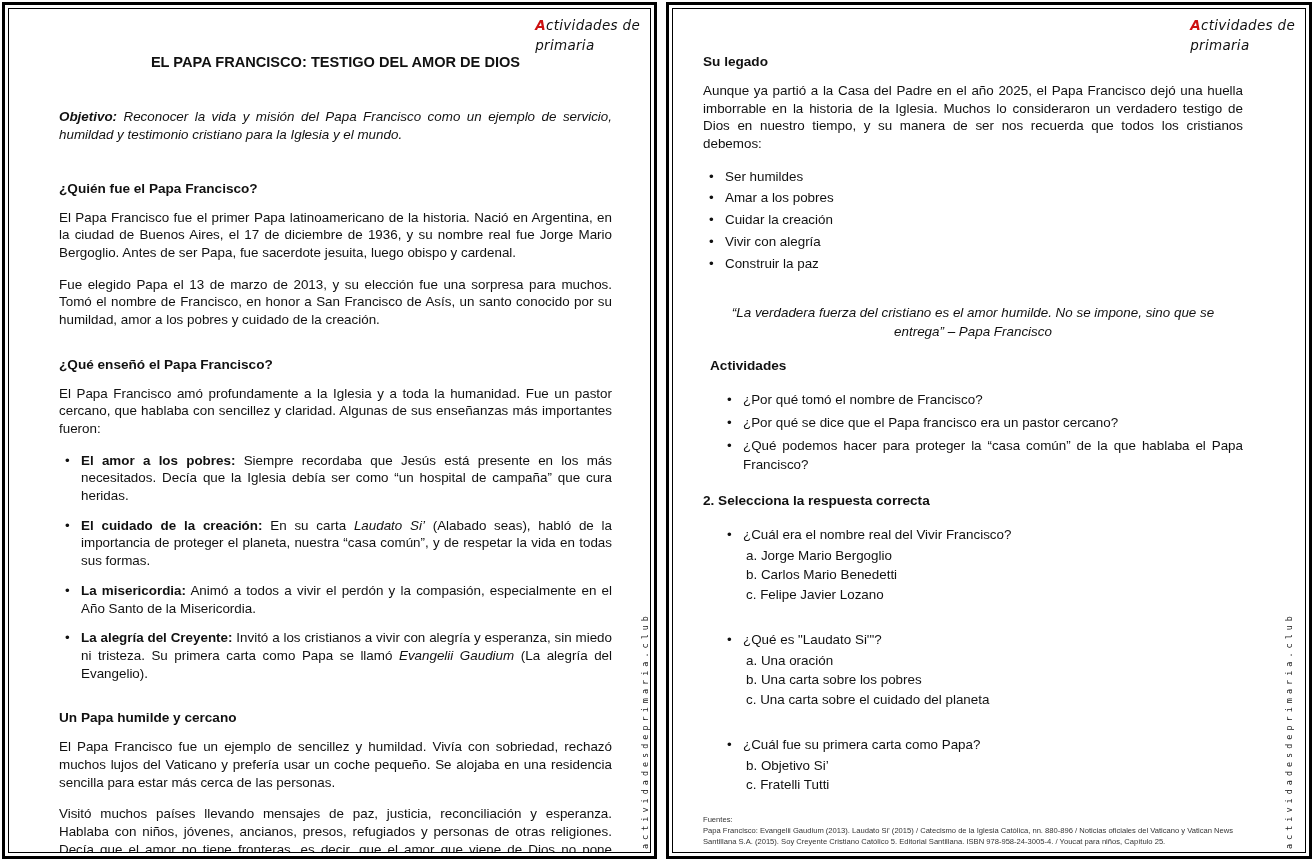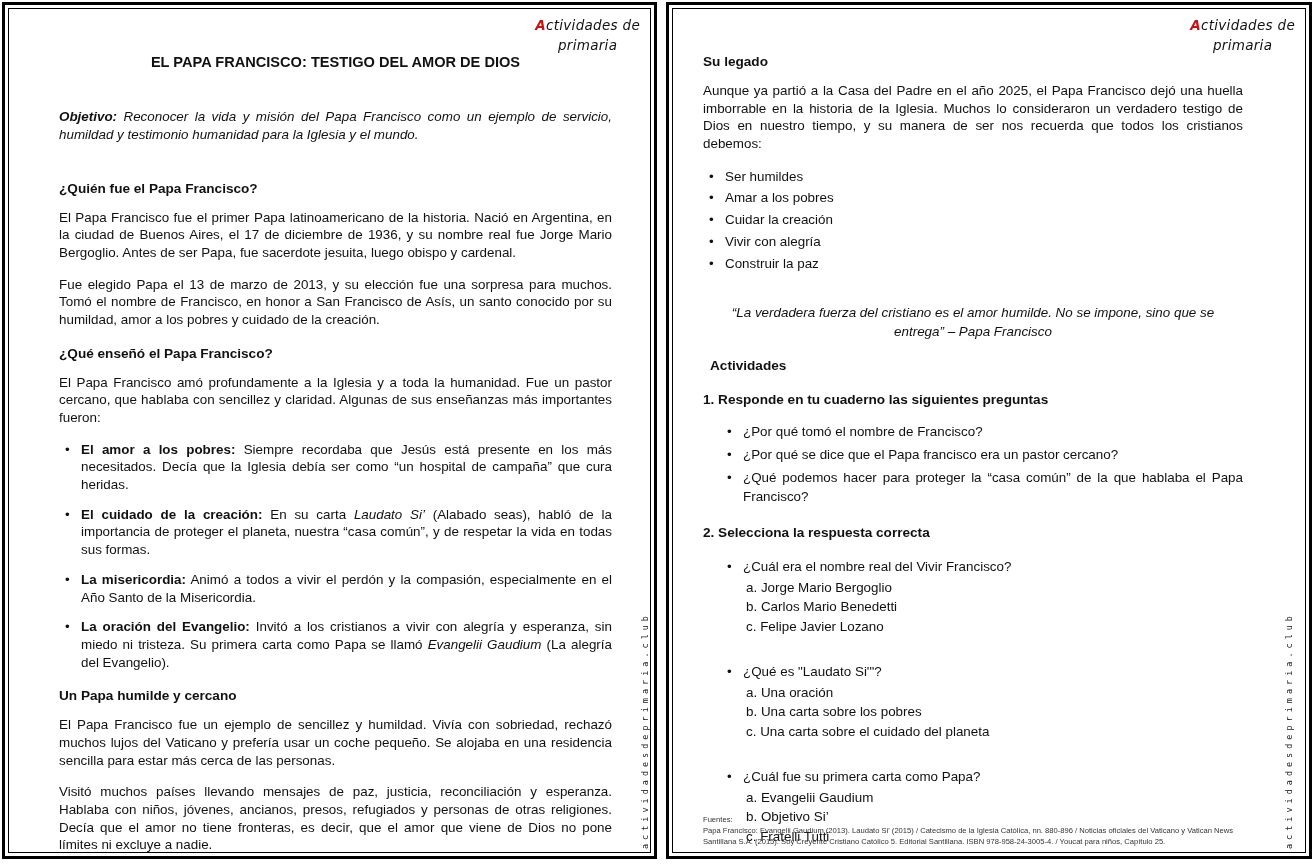--- a/index.html
+++ b/index.html
@@ -24,21 +24,21 @@
     height: calc(100% - 6px);
     position: relative;
     overflow: hidden;
   }
   
   .brand {
     position: absolute; top: 6px; right: 10px;
     font-family: "DejaVu Sans", sans-serif;
     font-style: italic;
     font-size: 13.5px; line-height: 1.5;
-    text-align: center; color: #111;
+    text-align: left; color: #111;
     letter-spacing: 0.3px;
   }
   .brand .red { font-weight: bold; }
   
   .watermark {
     position: absolute; bottom: 3px;
     writing-mode: vertical-rl;
     transform: rotate(180deg);
     font-family: "DejaVu Sans Mono", monospace;
     font-size: 8.5px; letter-spacing: 4px;
@@ -54,21 +54,21 @@
   p, h1, h2, h3 { margin: 0; }
   .body-text { font-size: 13.4px; line-height: 1.32; text-align: justify; }
 
   .title { font-size: 14.6px; font-weight: bold; text-align: center; margin-bottom: 36px; }
   .objetivo { margin-bottom: 36px; }
   .b  { font-weight: bold; }
   .it { font-style: italic; }
   .bi { font-weight: bold; font-style: italic; }
 
   .h-sec { font-size: 13.6px; font-weight: bold; margin: 0 0 11px 0; }
-  .mt-sec { margin-top: 16px; }
+  .mt-sec { margin-top: 27px; }
   .para { margin-bottom: 14px; }
 
   .li { display: flex; margin-bottom: 12px; }
   .dot { width: 22px; flex: 0 0 22px; text-align: left; padding-left: 6px; }
   .li-body { flex: 1; }
 
   
   .legacy-list .li { margin-bottom: 1px; line-height: 1.55; }
   .legacy-list { margin-bottom: 28px; }
   .quote {
@@ -100,21 +100,21 @@
     <div class="page-inner">
 
       <div class="brand">
         <div><span class="red" style="color:#cc1111">A</span><span>ctividades de</span></div>
         <div>primaria</div>
       </div>
 
       <div class="content content1 body-text">
         <h1 class="title">EL PAPA FRANCISCO: TESTIGO DEL AMOR DE DIOS</h1>
 
-        <p class="objetivo"><span class="bi">Objetivo:</span><span class="it"> Reconocer la vida y misión del Papa Francisco como un ejemplo de servicio, humildad y testimonio humanidad para la Iglesia y el mundo.</span></p>
+        <p class="objetivo"><span class="bi">Objetivo:</span><span class="it"> Reconocer la vida y misión del Papa Francisco como un ejemplo de servicio, humildad y testimonio cristiano para la Iglesia y el mundo.</span></p>
 
         <h2 class="h-sec">¿Quién fue el Papa Francisco?</h2>
         <p class="para">El Papa Francisco fue el primer Papa latinoamericano de la historia. Nació en Argentina, en la ciudad de Buenos Aires, el 17 de diciembre de 1936, y su nombre real fue Jorge Mario Bergoglio. Antes de ser Papa, fue sacerdote jesuita, luego obispo y cardenal.</p>
         <p class="para">Fue elegido Papa el 13 de marzo de 2013, y su elección fue una sorpresa para muchos. Tomó el nombre de Francisco, en honor a San Francisco de Asís, un santo conocido por su humildad, amor a los pobres y cuidado de la creación.</p>
 
         <h2 class="h-sec mt-sec">¿Qué enseñó el Papa Francisco?</h2>
         <p class="para">El Papa Francisco amó profundamente a la Iglesia y a toda la humanidad. Fue un pastor cercano, que hablaba con sencillez y claridad. Algunas de sus enseñanzas más importantes fueron:</p>
 
         <div class="li">
           <span class="dot">•</span>
@@ -123,21 +123,21 @@
         <div class="li">
           <span class="dot">•</span>
           <div class="li-body"><span class="b">El cuidado de la creación:</span><span> En su carta </span><span class="it">Laudato Si’</span><span> (Alabado seas), habló de la importancia de proteger el planeta, nuestra “casa común”, y de respetar la vida en todas sus formas.</span></div>
         </div>
         <div class="li">
           <span class="dot">•</span>
           <div class="li-body"><span class="b">La misericordia:</span><span> Animó a todos a vivir el perdón y la compasión, especialmente en el Año Santo de la Misericordia.</span><span class="it"></span><span></span></div>
         </div>
         <div class="li">
           <span class="dot">•</span>
-          <div class="li-body"><span class="b">La oración del Evangelio:</span><span> Invitó a los cristianos a vivir con alegría y esperanza, sin miedo ni tristeza. Su primera carta como Papa se llamó </span><span class="it">Evangelii Gaudium</span><span> (La alegría del Evangelio).</span></div>
+          <div class="li-body"><span class="b">La alegría del Creyente:</span><span> Invitó a los cristianos a vivir con alegría y esperanza, sin miedo ni tristeza. Su primera carta como Papa se llamó </span><span class="it">Evangelii Gaudium</span><span> (La alegría del Evangelio).</span></div>
         </div>
 
         <h2 class="h-sec mt-sec">Un Papa humilde y cercano</h2>
         <p class="para">El Papa Francisco fue un ejemplo de sencillez y humildad. Vivía con sobriedad, rechazó muchos lujos del Vaticano y prefería usar un coche pequeño. Se alojaba en una residencia sencilla para estar más cerca de las personas.</p>
         <p class="para">Visitó muchos países llevando mensajes de paz, justicia, reconciliación y esperanza. Hablaba con niños, jóvenes, ancianos, presos, refugiados y personas de otras religiones. Decía que el amor no tiene fronteras, es decir, que el amor que viene de Dios no pone límites ni excluye a nadie.</p>
       </div>
 
       <div class="watermark">actividadesdeprimaria.club</div>
     </div>
   </div>
@@ -175,21 +175,20 @@
           <div class="li">
               <span class="dot">•</span>
               <div class="li-body">Construir la paz</div>
             </div>
         </div>
 
         <p class="quote">“La verdadera fuerza del cristiano es el amor humilde. No se impone, sino que se entrega” – Papa Francisco</p>
 
         <h2 class="h-sec activities-h">Actividades</h2>
 
-        <h2 class="h-sec">1. Responde en tu cuaderno las siguientes preguntas</h2>
         <div class="q1-list">
           <div class="li">
               <span class="dot">•</span>
               <div class="li-body">¿Por qué tomó el nombre de Francisco?</div>
             </div>
           <div class="li">
               <span class="dot">•</span>
               <div class="li-body">¿Por qué se dice que el Papa francisco era un pastor cercano?</div>
             </div>
           <div class="li">
@@ -223,21 +222,20 @@
                 <div class="opt">c. Una carta sobre el cuidado del planeta</div>
               </div>
             </div>
           </div>
 
           <div class="mcq">
             <div class="li">
                 <span class="dot">•</span>
               <div class="li-body">
                 <div class="q">¿Cuál fue su primera carta como Papa?</div>
-                <div class="opt">a. Evangelii Gaudium</div>
                 <div class="opt">b. Objetivo Si’</div>
                 <div class="opt">c. Fratelli Tutti</div>
               </div>
             </div>
           </div>
 
         </div>
       </div>
 
       <div class="fuentes">

